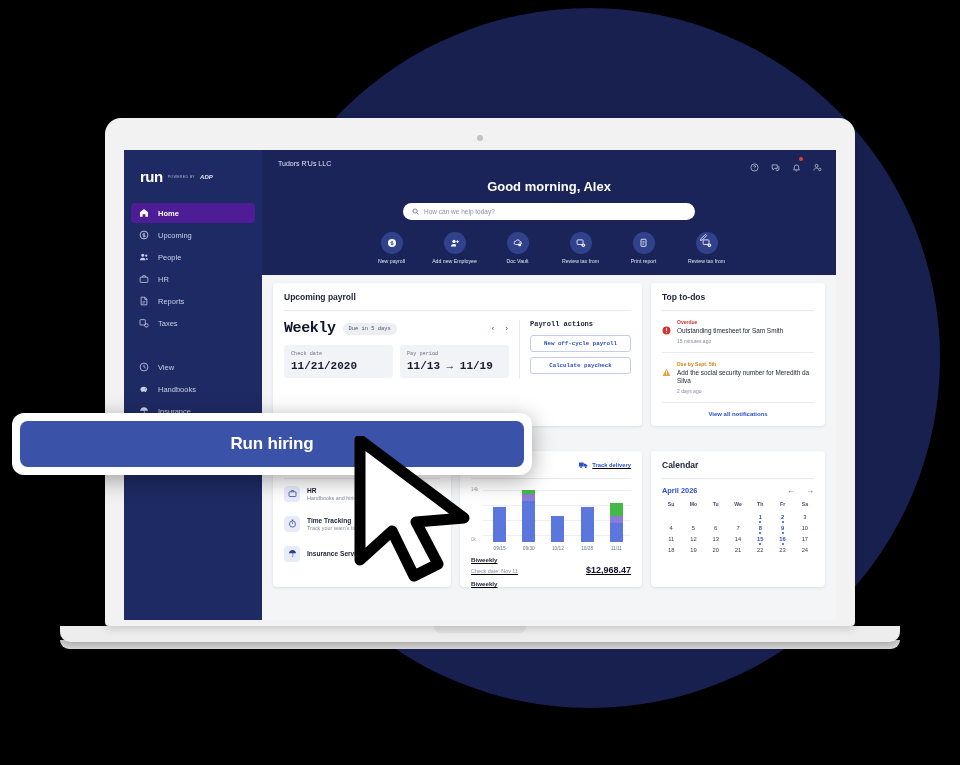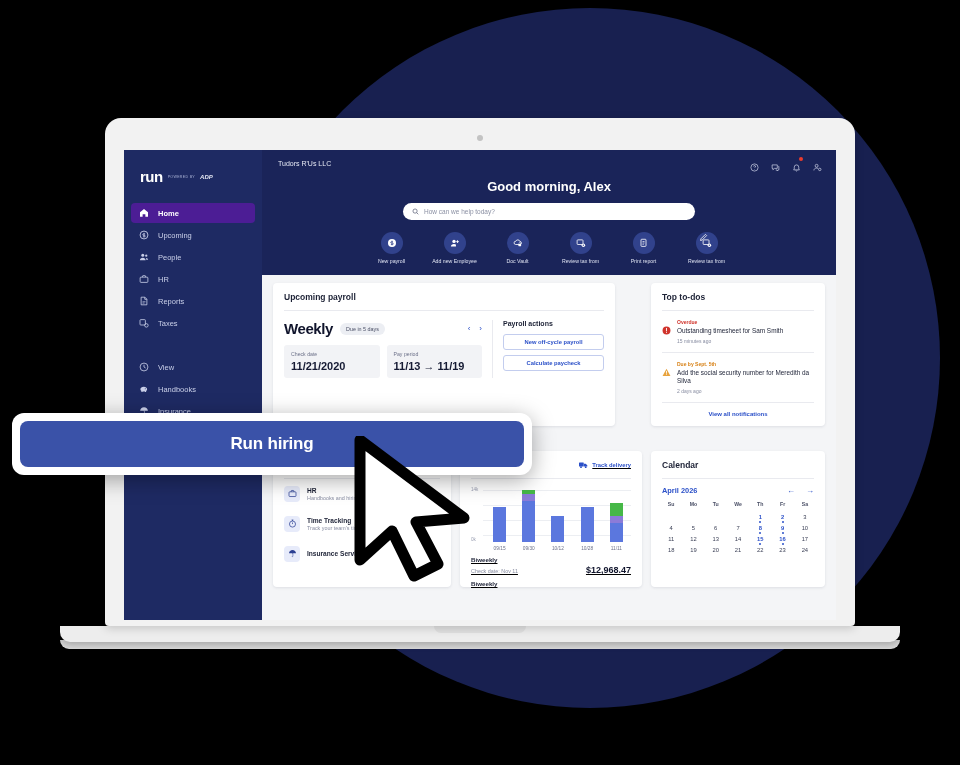--- a/index.html
+++ b/index.html
@@ -104,42 +104,42 @@
 
   
   .board { flex: 1; background: #f4f5f7; padding: 8px 11px; display: flex; flex-direction: column; gap: 25px; overflow: hidden; }
   .row { display: flex; gap: 9px; }
 
   .card { background: #fff; border-radius: 4px; box-shadow: 0 1px 3px rgba(20,25,60,.10); }
   .card-title { font-size: 8.5px; font-weight: bold; color: #1d2236; padding: 9px 11px 8px; }
   .divider { height: 1px; background: #e9eaef; margin: 0 11px; }
 
   .upcoming { flex: 1 1 0; min-width: 0; }
-  .up-body { padding: 9px 11px 11px; display: flex; gap: 10px; }
+  .up-body { padding: 9px 11px 11px; display: flex; gap: 10px; font-family: Liberation Mono, monospace; }
   .up-left { flex: 1 1 0; min-width: 0; }
   .freq-row { display: flex; align-items: center; gap: 7px; }
   .freq { font-size: 15px; font-weight: bold; color: #10142c; letter-spacing: -.4px; }
   .due-pill { background: #eceef3; color: #4a4f66; font-size: 5.4px; border-radius: 8px; padding: 3px 6px; }
   .arrows { margin-left: auto; display: flex; gap: 9px; color: #2b50c8; font-size: 8px; }
   .arrows span { cursor: pointer; }
 
   .date-row { display: flex; gap: 7px; margin-top: 8px; }
   .date-box { flex: 1 1 0; background: #f2f3f6; border-radius: 3px; padding: 6px 7px; }
   .date-box .k { font-size: 5.2px; color: #6c7189; margin-bottom: 3px; }
   .date-box .v { font-size: 11px; font-weight: bold; color: #151a33; }
 
   .up-right { width: 112px; flex: 0 0 112px; border-left: 1px solid #e9eaef; padding-left: 10px; }
   .pa-title { font-size: 7px; font-weight: bold; color: #1d2236; margin-bottom: 7px; }
   .ghost-btn {
     display: block; width: 100%; text-align: center; font-size: 5.8px; font-weight: bold;
     color: #2b50c8; background: #fff; border: 1px solid #c3cdee; border-radius: 3px;
     padding: 4px 0; margin-bottom: 5px; cursor: pointer;
   }
 
-  .todos { width: 174px; flex: 0 0 174px; margin-left: 27px; }
+  .todos { width: 174px; flex: 0 0 174px; }
   .todo { display: flex; gap: 6px; padding: 8px 11px; }
   .todo-ico { flex: 0 0 9px; margin-top: 2px; }
   .todo .tag { font-size: 5px; font-weight: bold; margin-bottom: 2px; }
   .todo .tag.overdue { color: #d0342c; }
   .todo .tag.due { color: #d88319; }
   .todo .txt { font-size: 6.4px; color: #1d2236; line-height: 1.35; }
   .todo .ago { font-size: 5px; color: #878ca1; margin-top: 2px; }
   .view-all { text-align: center; font-size: 6px; font-weight: bold; color: #2b50c8; padding: 8px 0 9px; cursor: pointer; }
 
   .grow { width: 178px; flex: 0 0 178px; }

